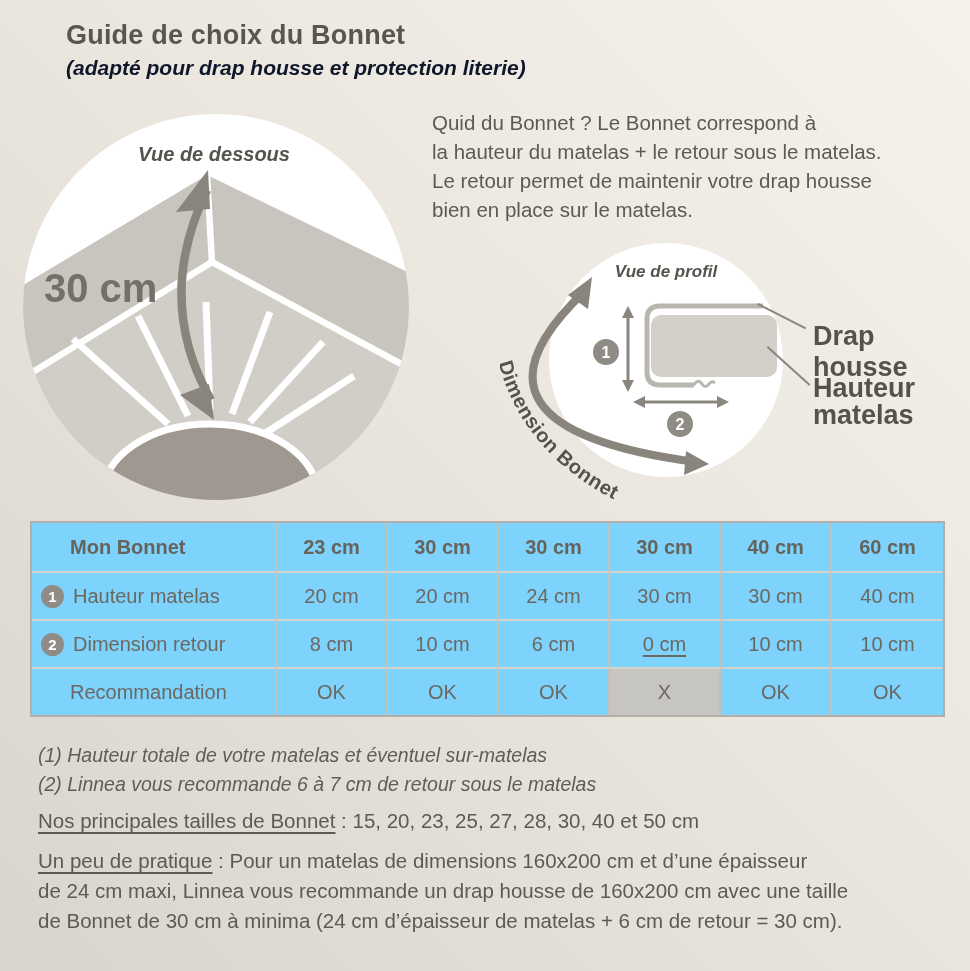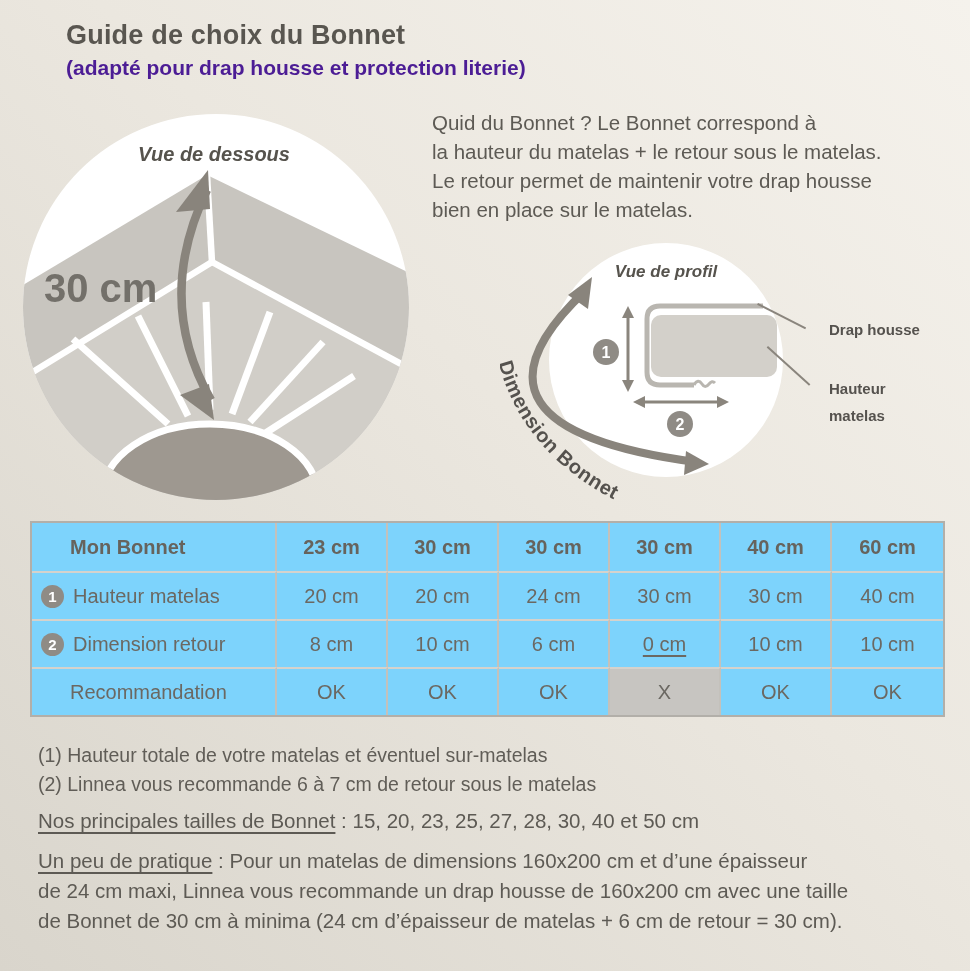--- a/index.html
+++ b/index.html
@@ -6,40 +6,40 @@
   html,body { width:970px; height:971px; }
   body {
     position: relative;
     font-family: "Liberation Sans", sans-serif;
     background: linear-gradient(to bottom left, #f5f2ec 0%, #ebe7df 45%, #d9d5cc 100%);
     color:#5f5c56;
     overflow:hidden;
   }
   .title-block { position:absolute; left:38px; top:20px;margin-left:28px; }
   .title-block h1 { font-size:27px; font-weight:bold; color:#595650; letter-spacing:.2px; }
-  .title-block h2 { font-size:21px; font-weight:bold; color:#4c1d95; margin-top:5px; }
+  .title-block h2 { font-size:21px; font-weight:bold; color:#0f172a; margin-top:5px;font-style:italic; }
 
   .intro {
     position:absolute; left:432px; top:108px;
     font-size:20.5px; line-height:29px; color:#5d5a54;
     white-space:pre-line;
   }
 
   .svg-abs { position:absolute; }
   #left-diagram  { left:18px;  top:104px; }
   #right-diagram { left:500px; top:233px; }
 
   .pointer-line {
     position:absolute; height:0; border-top:2.5px solid #8a857d;
     transform-origin:0 0;
   }
   #line-sheet    { left:758px; top:303px; width:54px; transform:rotate(27deg); }
   #line-mattress { left:768px; top:346px; width:57px; transform:rotate(42deg); }
 
-  .side-label { position:absolute; font-size:15px; font-weight:bold; color:#55524e;margin-left:16px; }
+  .side-label { position:absolute; font-size:27px; font-weight:bold; color:#55524e; }
   #label-sheet    { left:813px; top:321px; }
   #label-mattress { left:813px; top:375px; line-height:27px; white-space:pre-line; }
 
   
   .tbl {
     position:absolute; left:30px; top:521px;
     display:grid;
     grid-template-columns:245px repeat(6,111px);
     grid-auto-rows:48px;
     border:2px solid #b2afa9;
@@ -59,21 +59,21 @@
   .badge {
     width:23px; height:23px; border-radius:50%;
     background:#8f8b85; color:#fff;
     font-size:15px; font-weight:bold;
     display:inline-flex; align-items:center; justify-content:center;
     margin-right:9px; flex:0 0 auto;
   }
   .cell-x { background:#c7c5c1; }
   .u { text-decoration:underline; text-underline-offset:4px; text-decoration-thickness:1.5px; }
 
-  .footnotes { position:absolute; left:38px; top:741px; font-size:19.5px; line-height:28.5px; color:#605d57; }
+  .footnotes { position:absolute; left:38px; top:741px; font-size:19.5px; line-height:28.5px; color:#605d57;font-style:italic; }
   .sizes-line { position:absolute; left:38px; top:809px; font-size:20.5px; color:#5d5a54;text-align:center; }
   .practice  { position:absolute; left:38px; top:846px; width:912px; font-size:20.5px; line-height:30px; color:#5d5a54; white-space:pre-line; }
 </style>
 </head>
 <body>
 
 <div class="title-block">
   <h1>Guide de choix du Bonnet</h1>
   <h2>(adapté pour drap housse et protection literie)</h2>
 </div>

